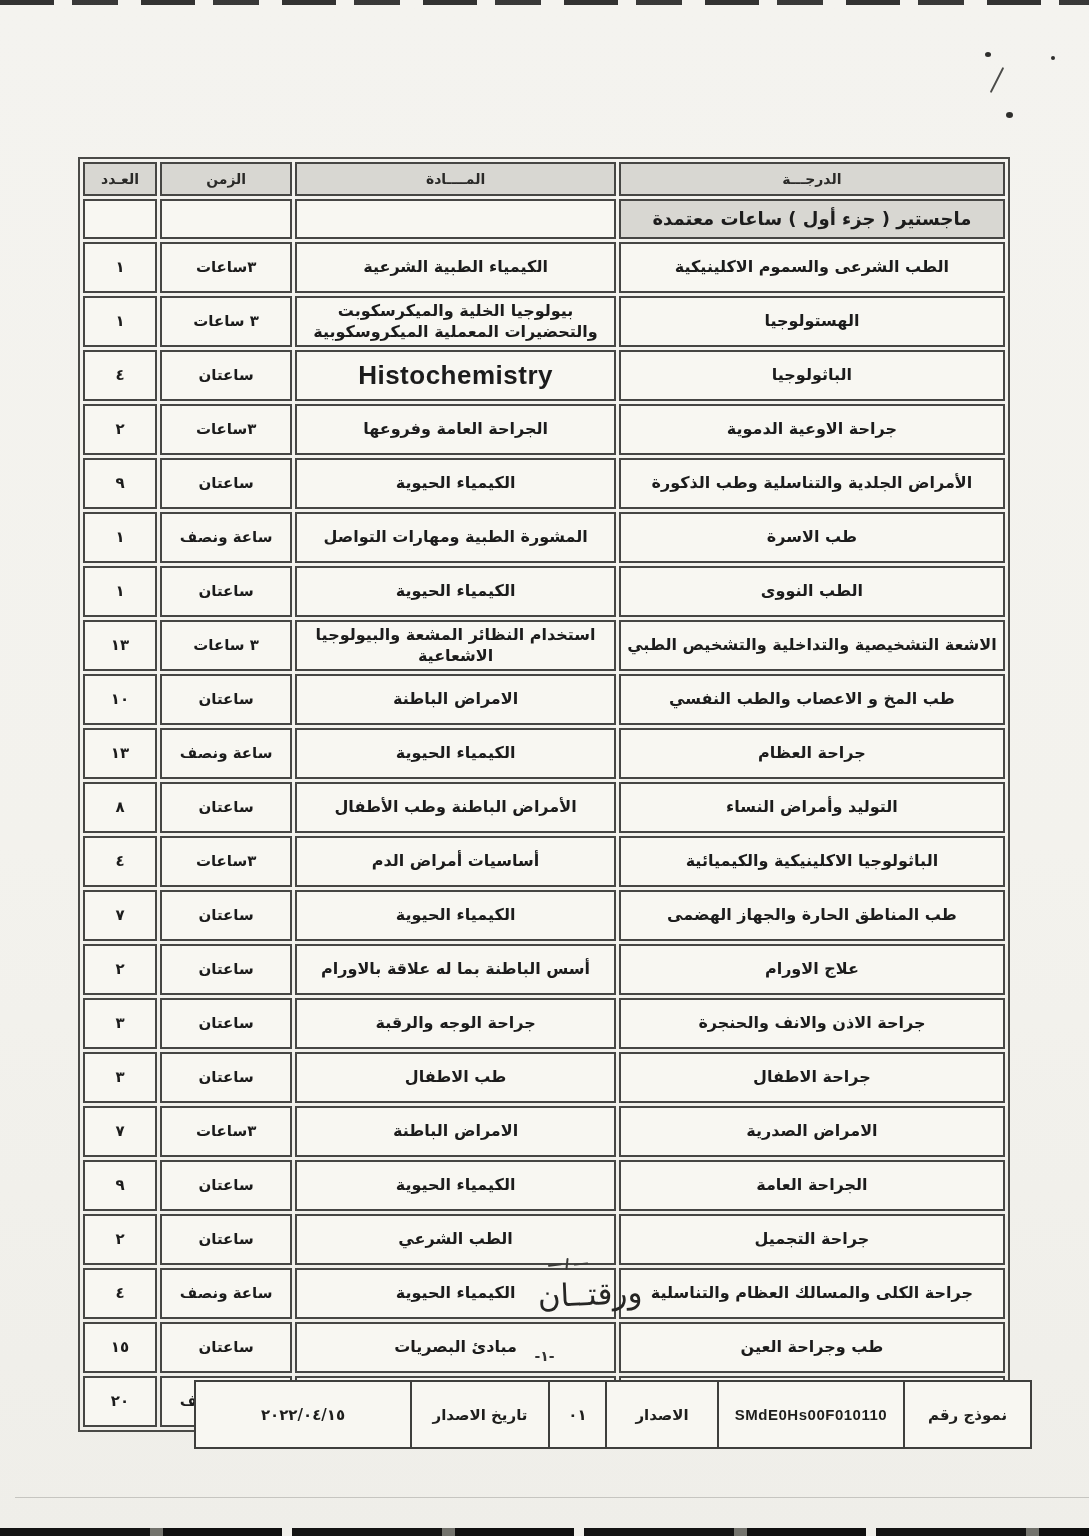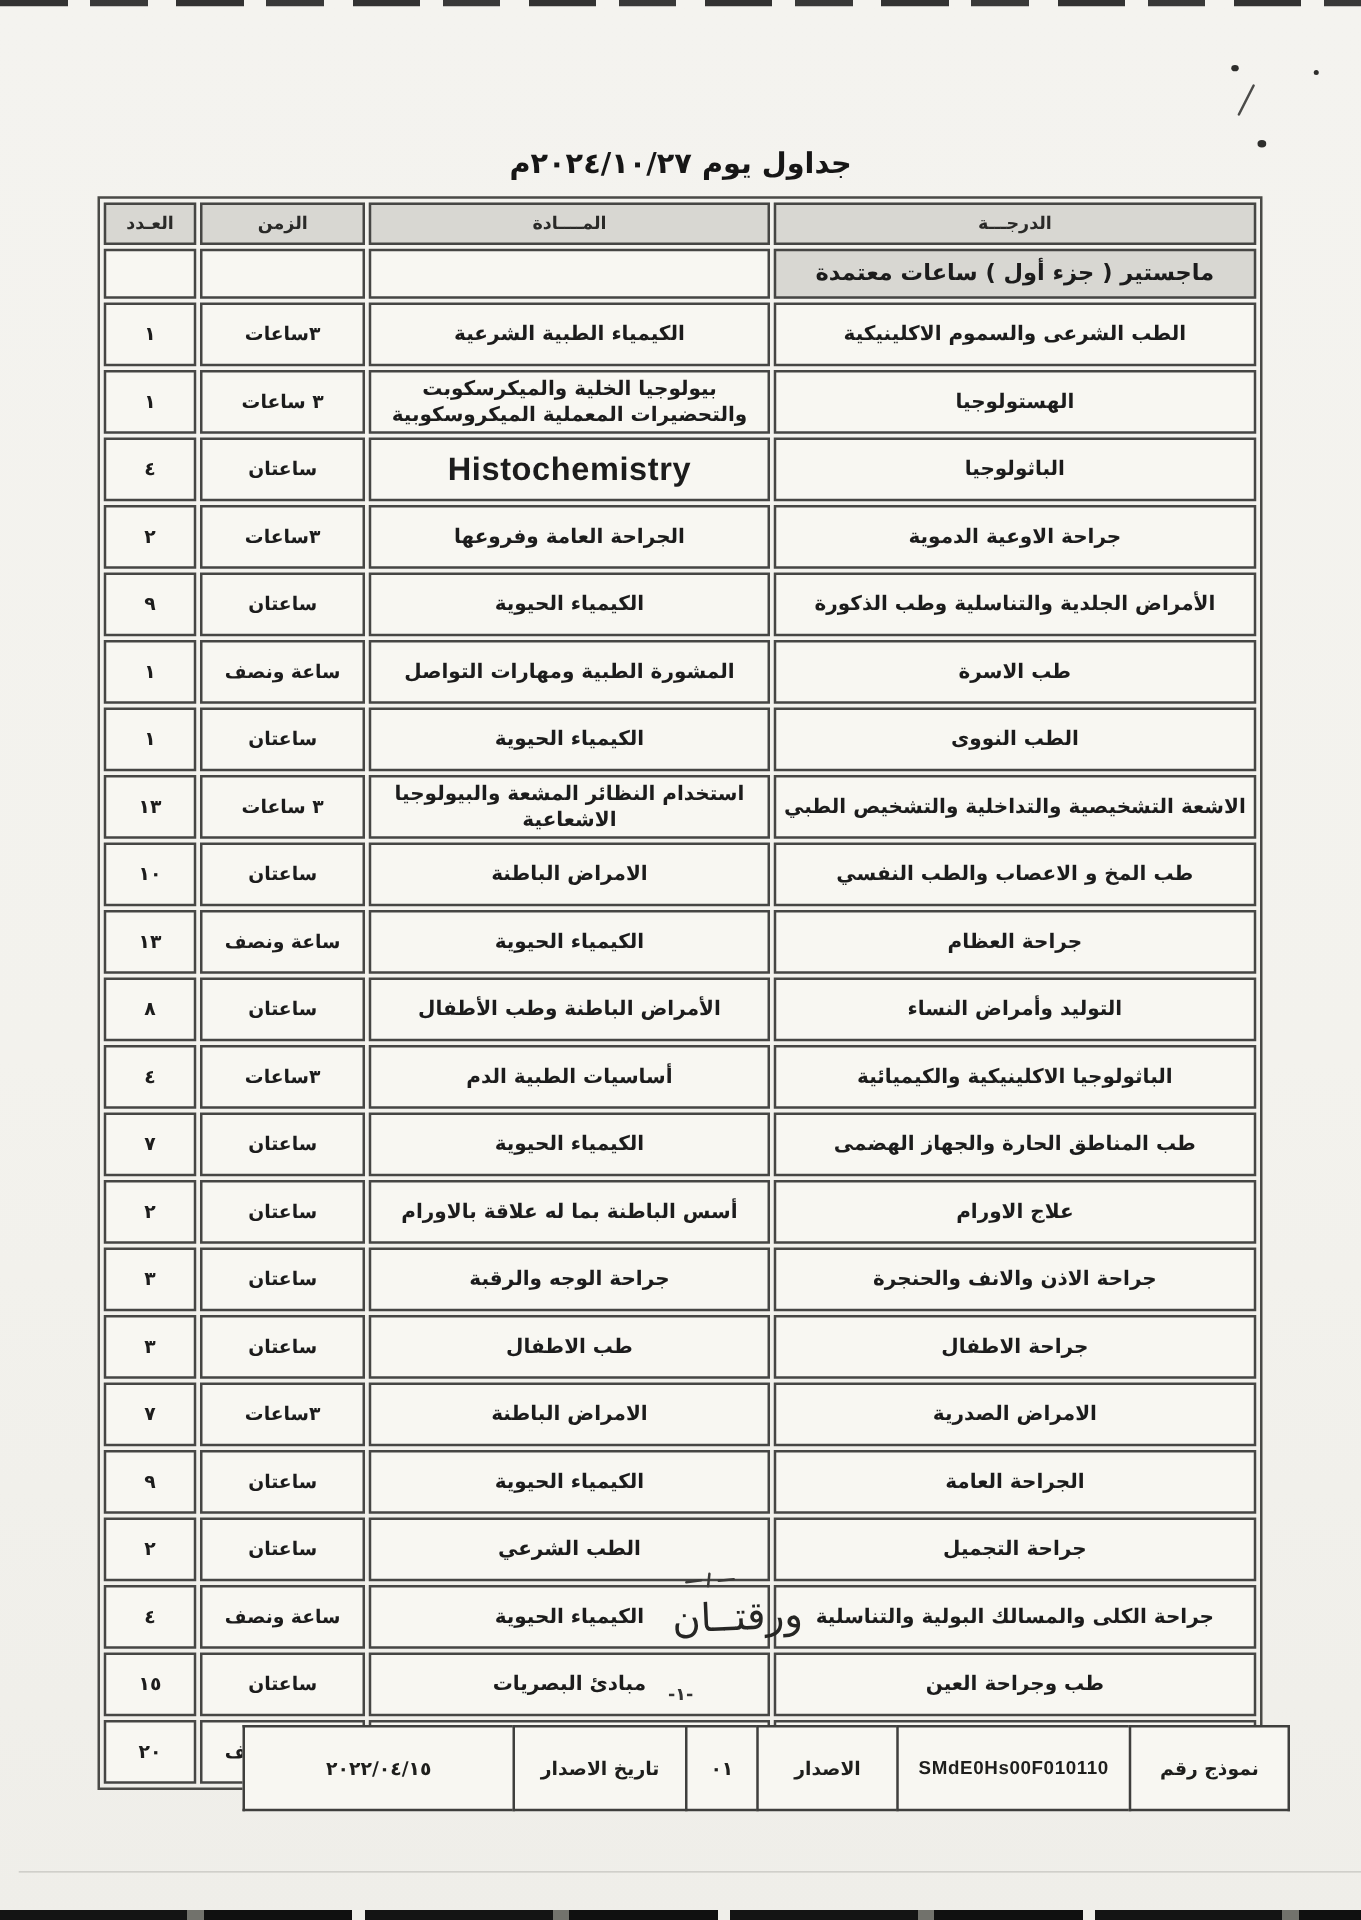--- a/index.html
+++ b/index.html
@@ -120,21 +120,20 @@
 <body>
 
 <div class="page">
 
   <div class="top-edge"></div>
   <div class="speck s1"></div>
   <div class="speck s2"></div>
   <div class="speck s3"></div>
   <div class="scratch"></div>
 
-  <h1 class="title">جداول يوم ٢٠٢٤/١٠/٢٧م</h1>
 
   <div class="main-wrap">
     <table class="main">
       <colgroup>
         <col style="width:42.3%">
           <col style="width:35.1%">
           <col style="width:14.5%">
           <col style="width:8.1%">
       </colgroup>
       <thead>
@@ -213,21 +212,21 @@
       <td class="c-count">١٣</td>
     </tr>
           <tr class="data-row">
       <td class="c-degree">التوليد وأمراض النساء</td>
       <td class="c-subject">الأمراض الباطنة وطب الأطفال</td>
       <td class="c-time">ساعتان</td>
       <td class="c-count">٨</td>
     </tr>
           <tr class="data-row">
       <td class="c-degree">الباثولوجيا الاكلينيكية والكيميائية</td>
-      <td class="c-subject">أساسيات الطبية الدم</td>
+      <td class="c-subject">أساسيات أمراض الدم</td>
       <td class="c-time">٣ساعات</td>
       <td class="c-count">٤</td>
     </tr>
           <tr class="data-row">
       <td class="c-degree">طب المناطق الحارة والجهاز الهضمى</td>
       <td class="c-subject">الكيمياء الحيوية</td>
       <td class="c-time">ساعتان</td>
       <td class="c-count">٧</td>
     </tr>
           <tr class="data-row">
@@ -260,21 +259,21 @@
       <td class="c-time">ساعتان</td>
       <td class="c-count">٩</td>
     </tr>
           <tr class="data-row">
       <td class="c-degree">جراحة التجميل</td>
       <td class="c-subject">الطب الشرعي</td>
       <td class="c-time">ساعتان</td>
       <td class="c-count">٢</td>
     </tr>
           <tr class="data-row">
-      <td class="c-degree">جراحة الكلى والمسالك البولية والتناسلية</td>
+      <td class="c-degree">جراحة الكلى والمسالك العظام والتناسلية</td>
       <td class="c-subject">الكيمياء الحيوية</td>
       <td class="c-time">ساعة ونصف</td>
       <td class="c-count">٤</td>
     </tr>
           <tr class="data-row">
       <td class="c-degree">طب وجراحة العين</td>
       <td class="c-subject">مبادئ البصريات</td>
       <td class="c-time">ساعتان</td>
       <td class="c-count">١٥</td>
     </tr>

